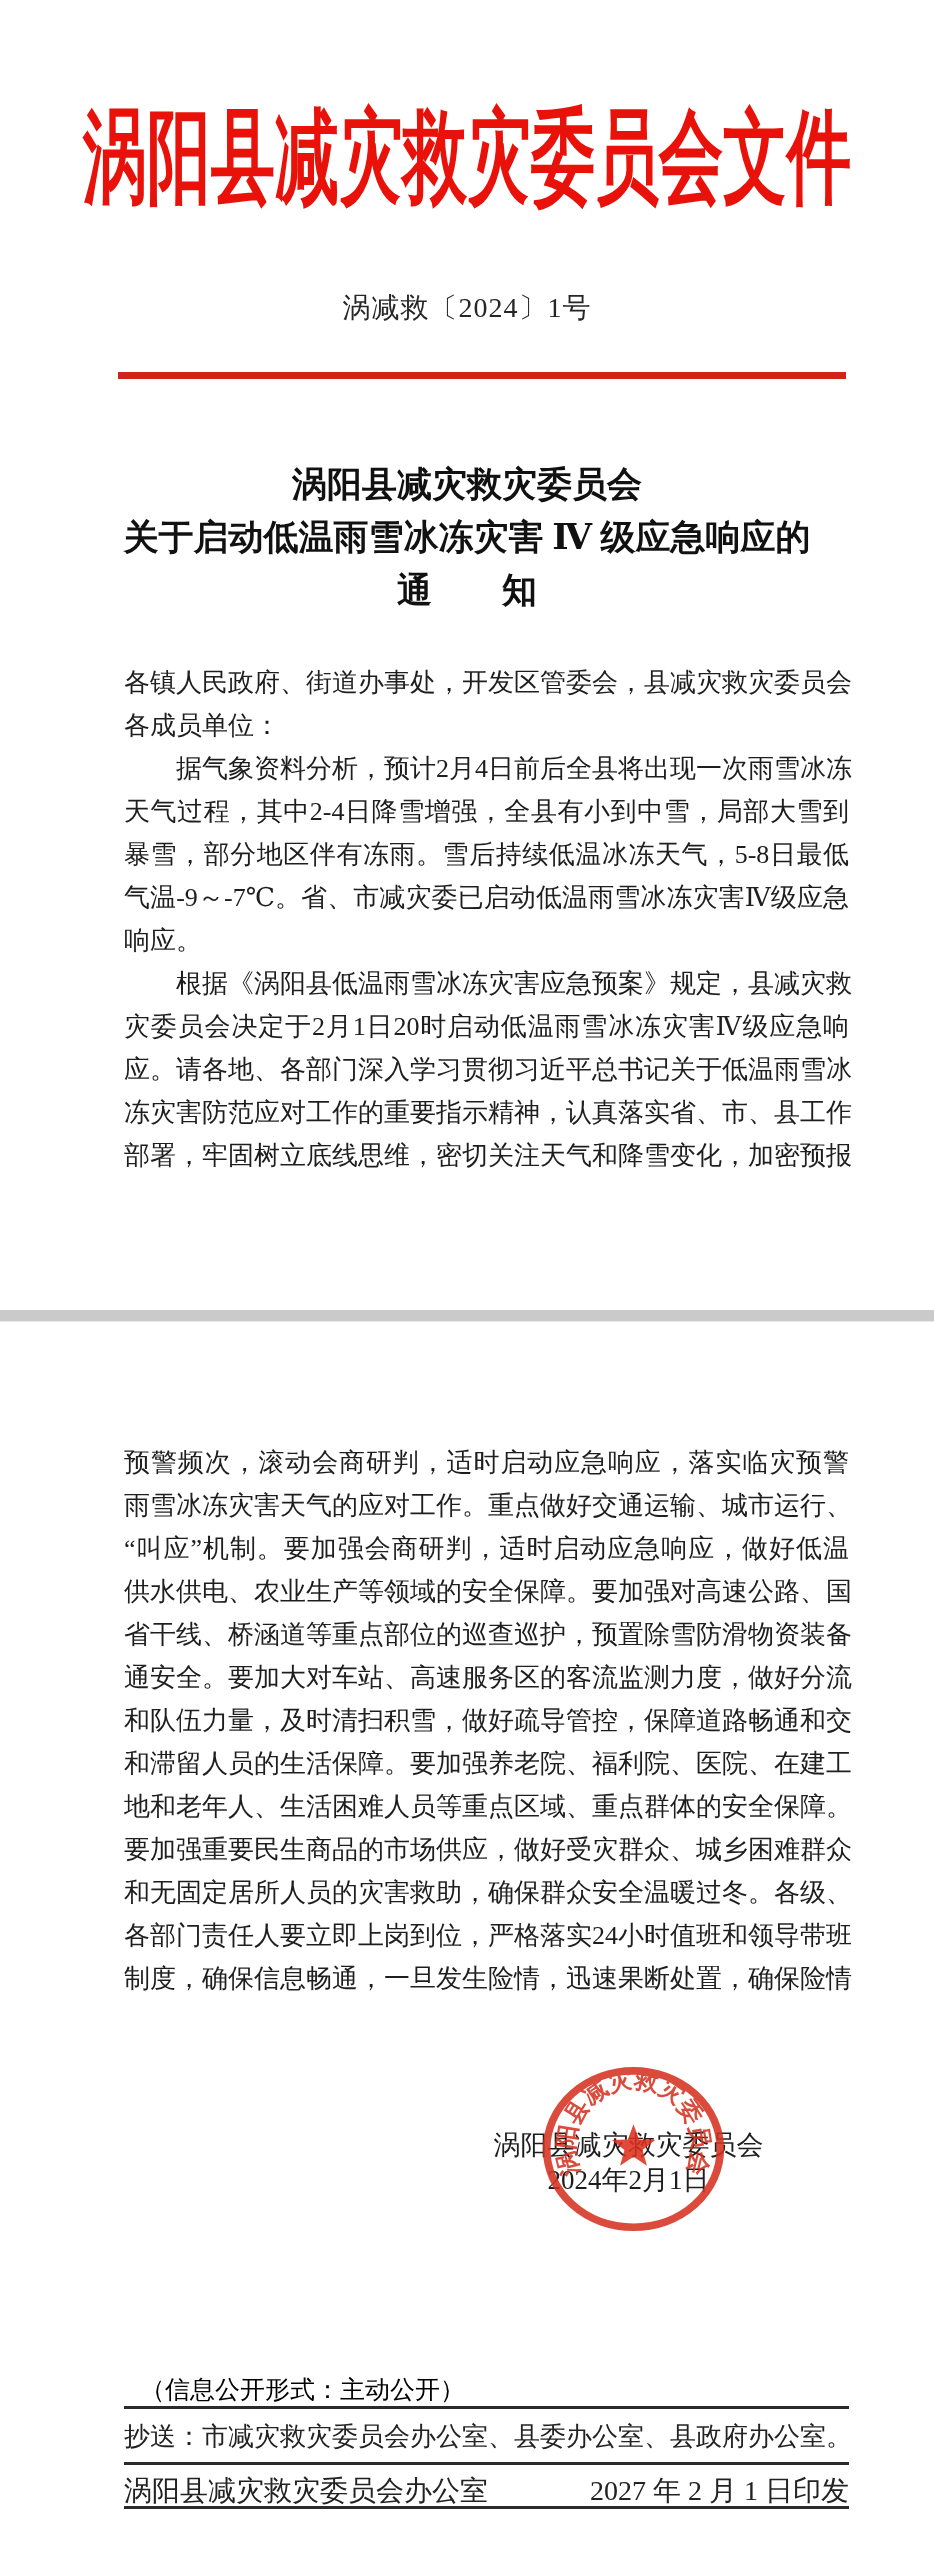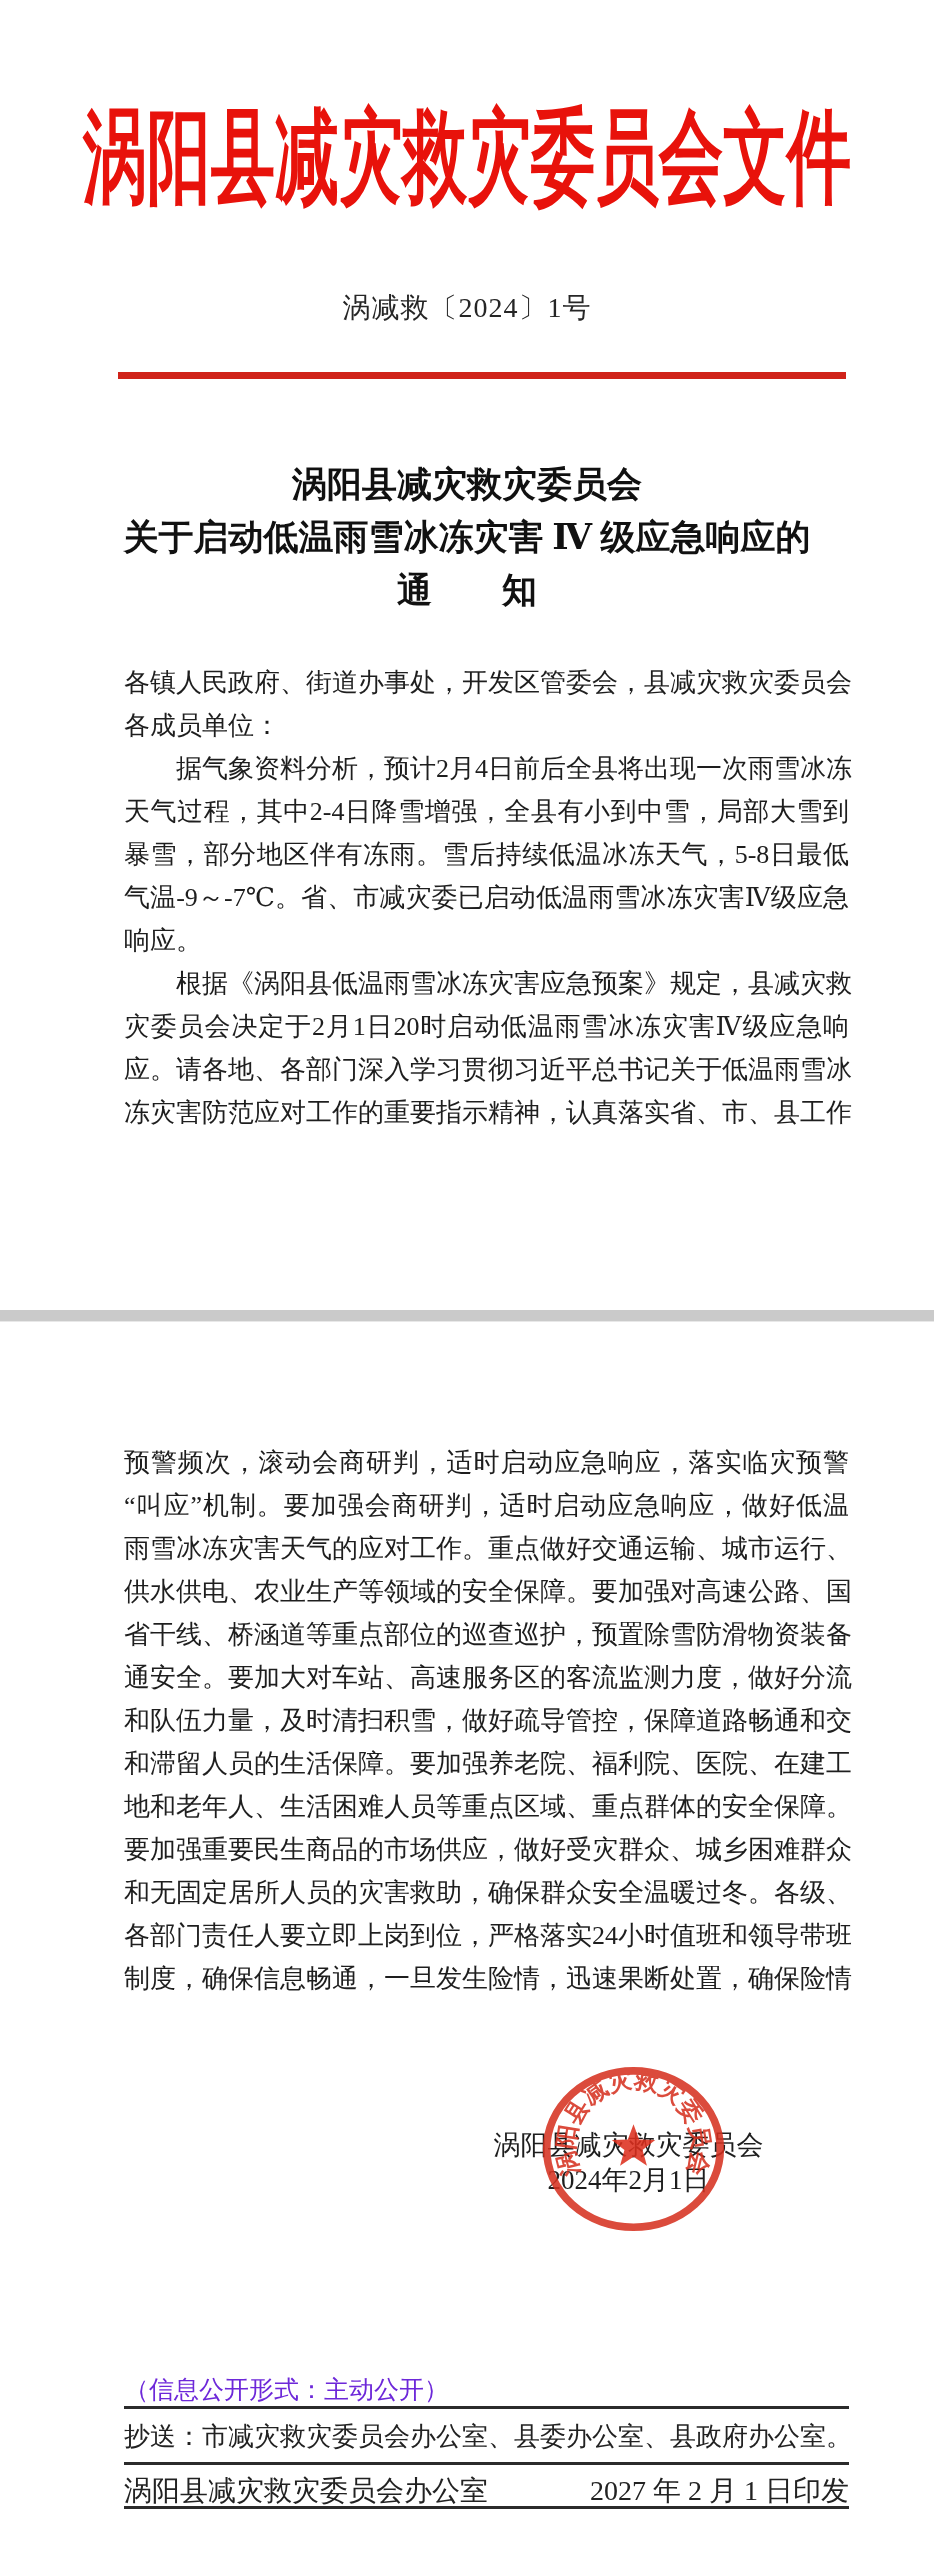--- a/index.html
+++ b/index.html
@@ -51,21 +51,21 @@
   }
 
   
   .signature-block{top:2128px;left:438px;width:381px;text-align:center;}
   .signature-block div{line-height:35px;font-size:27px;color:#1e1e1e;}
 
   
   .seal{top:2065px;left:540px;width:187px;height:170px;opacity:0.87;}
 
   
-  .footer-publicity{top:2376px;left:124px;width:725px;font-size:25px;line-height:27px;color:#6d28d9;}
+  .footer-publicity{top:2376px;left:140px;width:725px;font-size:25px;line-height:27px;color:#000000;}
   .footer-rule{left:124px;width:725px;height:2.9px;background:#2b2b2b;}
   #rule-1{top:2406px;}
   #rule-2{top:2462px;}
   #rule-3{top:2506px;}
   .footer-cc{
     top:2423px;left:124px;width:725px;font-size:26px;line-height:27px;color:#222;
     text-align:justify;text-align-last:justify;white-space:nowrap;
   }
   .footer-row{
     top:2477px;left:124px;width:725px;display:flex;justify-content:space-between;
@@ -93,29 +93,30 @@
     <div class="body-line para-end">各成员单位：</div>
     <div class="body-line indent">据气象资料分析，预计2月4日前后全县将出现一次雨雪冰冻</div>
     <div class="body-line">天气过程，其中2-4日降雪增强，全县有小到中雪，局部大雪到</div>
     <div class="body-line">暴雪，部分地区伴有冻雨。雪后持续低温冰冻天气，5-8日最低</div>
     <div class="body-line">气温-9～-7℃。省、市减灾委已启动低温雨雪冰冻灾害Ⅳ级应急</div>
     <div class="body-line para-end">响应。</div>
     <div class="body-line indent">根据《涡阳县低温雨雪冰冻灾害应急预案》规定，县减灾救</div>
     <div class="body-line">灾委员会决定于2月1日20时启动低温雨雪冰冻灾害Ⅳ级应急响</div>
     <div class="body-line">应。请各地、各部门深入学习贯彻习近平总书记关于低温雨雪冰</div>
     <div class="body-line">冻灾害防范应对工作的重要指示精神，认真落实省、市、县工作</div>
+    <div class="body-line">部署，牢固树立底线思维，密切关注天气和降雪变化，加密预报</div>
   </div>
 
 <div class="abs page-break-band"></div>
 
 <div id="body-page2" class="abs body-block">
 
 <div class="body-line">预警频次，滚动会商研判，适时启动应急响应，落实临灾预警</div>
+    <div class="body-line">雨雪冰冻灾害天气的应对工作。重点做好交通运输、城市运行、</div>
     <div class="body-line">“叫应”机制。要加强会商研判，适时启动应急响应，做好低温</div>
-    <div class="body-line">雨雪冰冻灾害天气的应对工作。重点做好交通运输、城市运行、</div>
     <div class="body-line">供水供电、农业生产等领域的安全保障。要加强对高速公路、国</div>
     <div class="body-line">省干线、桥涵道等重点部位的巡查巡护，预置除雪防滑物资装备</div>
     <div class="body-line">通安全。要加大对车站、高速服务区的客流监测力度，做好分流</div>
     <div class="body-line">和队伍力量，及时清扫积雪，做好疏导管控，保障道路畅通和交</div>
     <div class="body-line">和滞留人员的生活保障。要加强养老院、福利院、医院、在建工</div>
     <div class="body-line">地和老年人、生活困难人员等重点区域、重点群体的安全保障。</div>
     <div class="body-line">要加强重要民生商品的市场供应，做好受灾群众、城乡困难群众</div>
     <div class="body-line">和无固定居所人员的灾害救助，确保群众安全温暖过冬。各级、</div>
     <div class="body-line">各部门责任人要立即上岗到位，严格落实24小时值班和领导带班</div>
     <div class="body-line">制度，确保信息畅通，一旦发生险情，迅速果断处置，确保险情</div>

